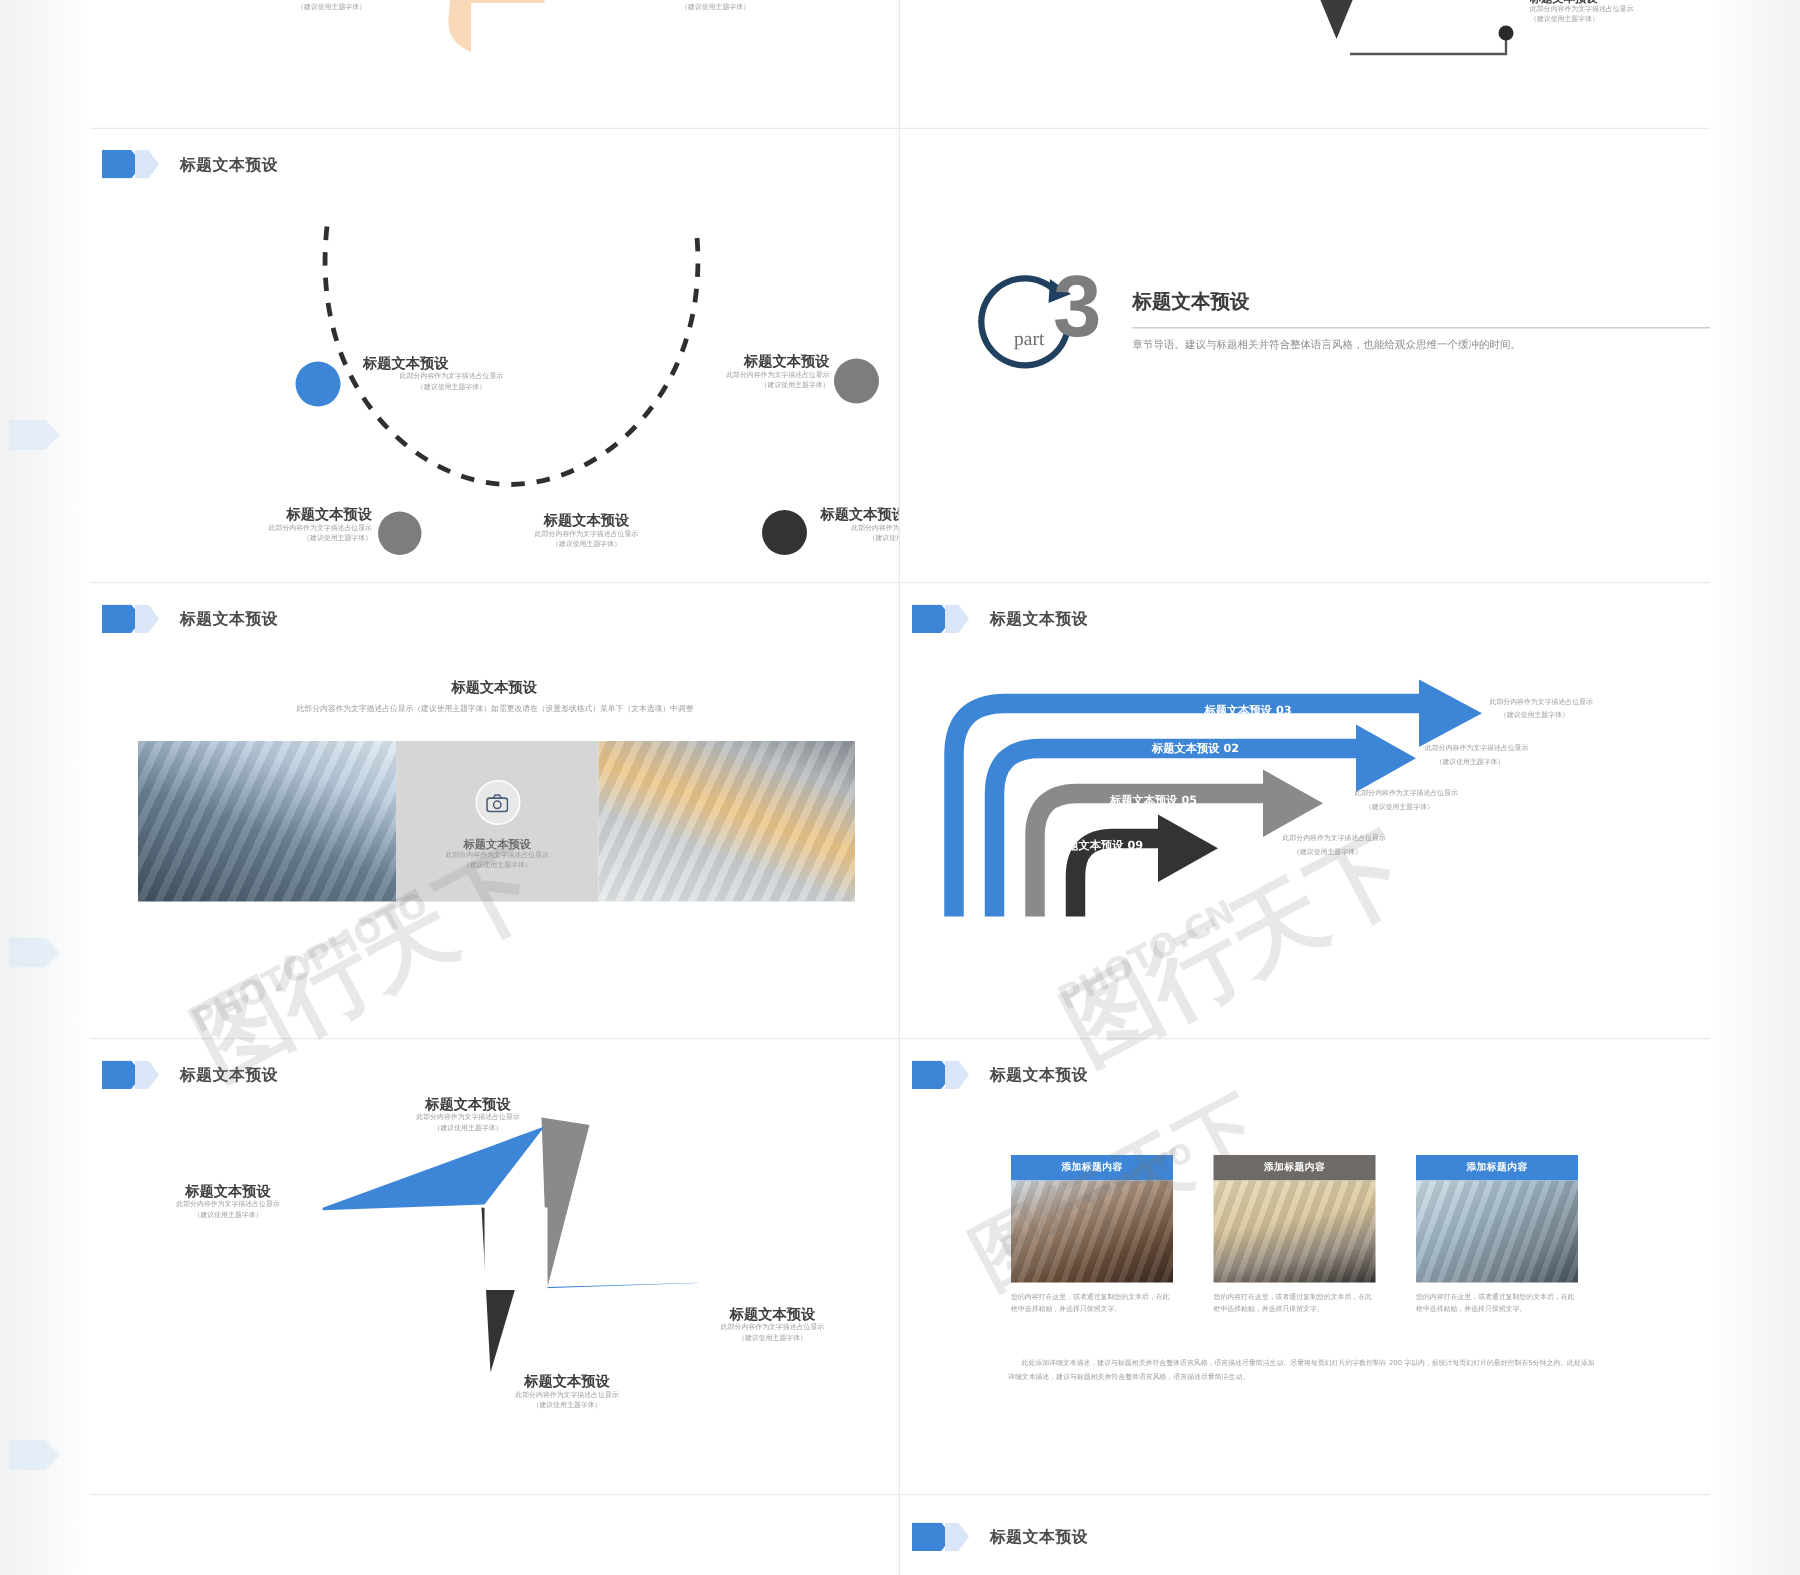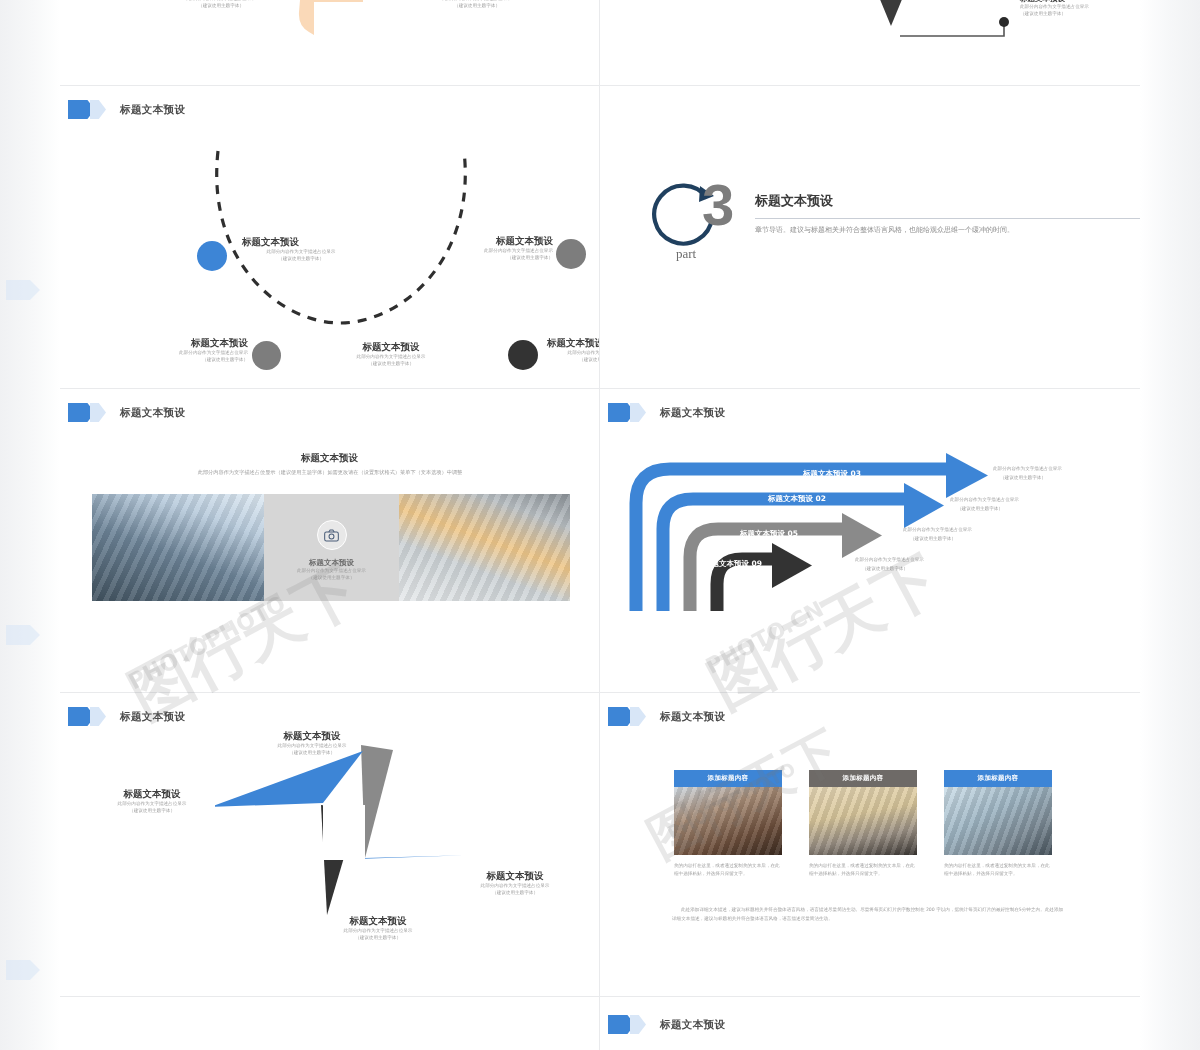--- a/index.html
+++ b/index.html
@@ -48,21 +48,21 @@
   
   .dot { position:absolute; border-radius:50%; }
   .dot.blue { background:#3d85d6; }
   .dot.grey { background:#7d7d7d; }
   .dot.dark { background:#333333; }
 
   
   .part-wrap { position:absolute; left:50px; top:92px; width:480px; height:80px; }
   .part-ring { position:absolute; left:0; top:0; width:72px; height:72px; }
   .part-word { position:absolute; left:26px; top:40px; font-size:13px; color:#6d6d6d;
-     font-family:"Liberation Serif",serif;margin-top:28px; }
+     font-family:"Liberation Serif",serif; }
   .part-num { position:absolute; left:52px; top:-2px; font-size:58px; line-height:58px;
      color:#7d7d7d; font-weight:bold; font-family:"Liberation Sans",sans-serif; }
   .part-title { position:absolute; left:105px; top:14px; font-size:13px; font-weight:bold; color:#3b3b3b; }
   .part-rule { position:absolute; left:105px; top:40px; width:385px; height:1px; background:#c9ced6; }
   .part-sub { position:absolute; left:105px; top:47px; width:360px; font-size:7px;
      color:#8c8c8c; line-height:1.6; }
 
   
   .img-band { position:absolute; display:flex; }
   .ph { position:relative; overflow:hidden; }

